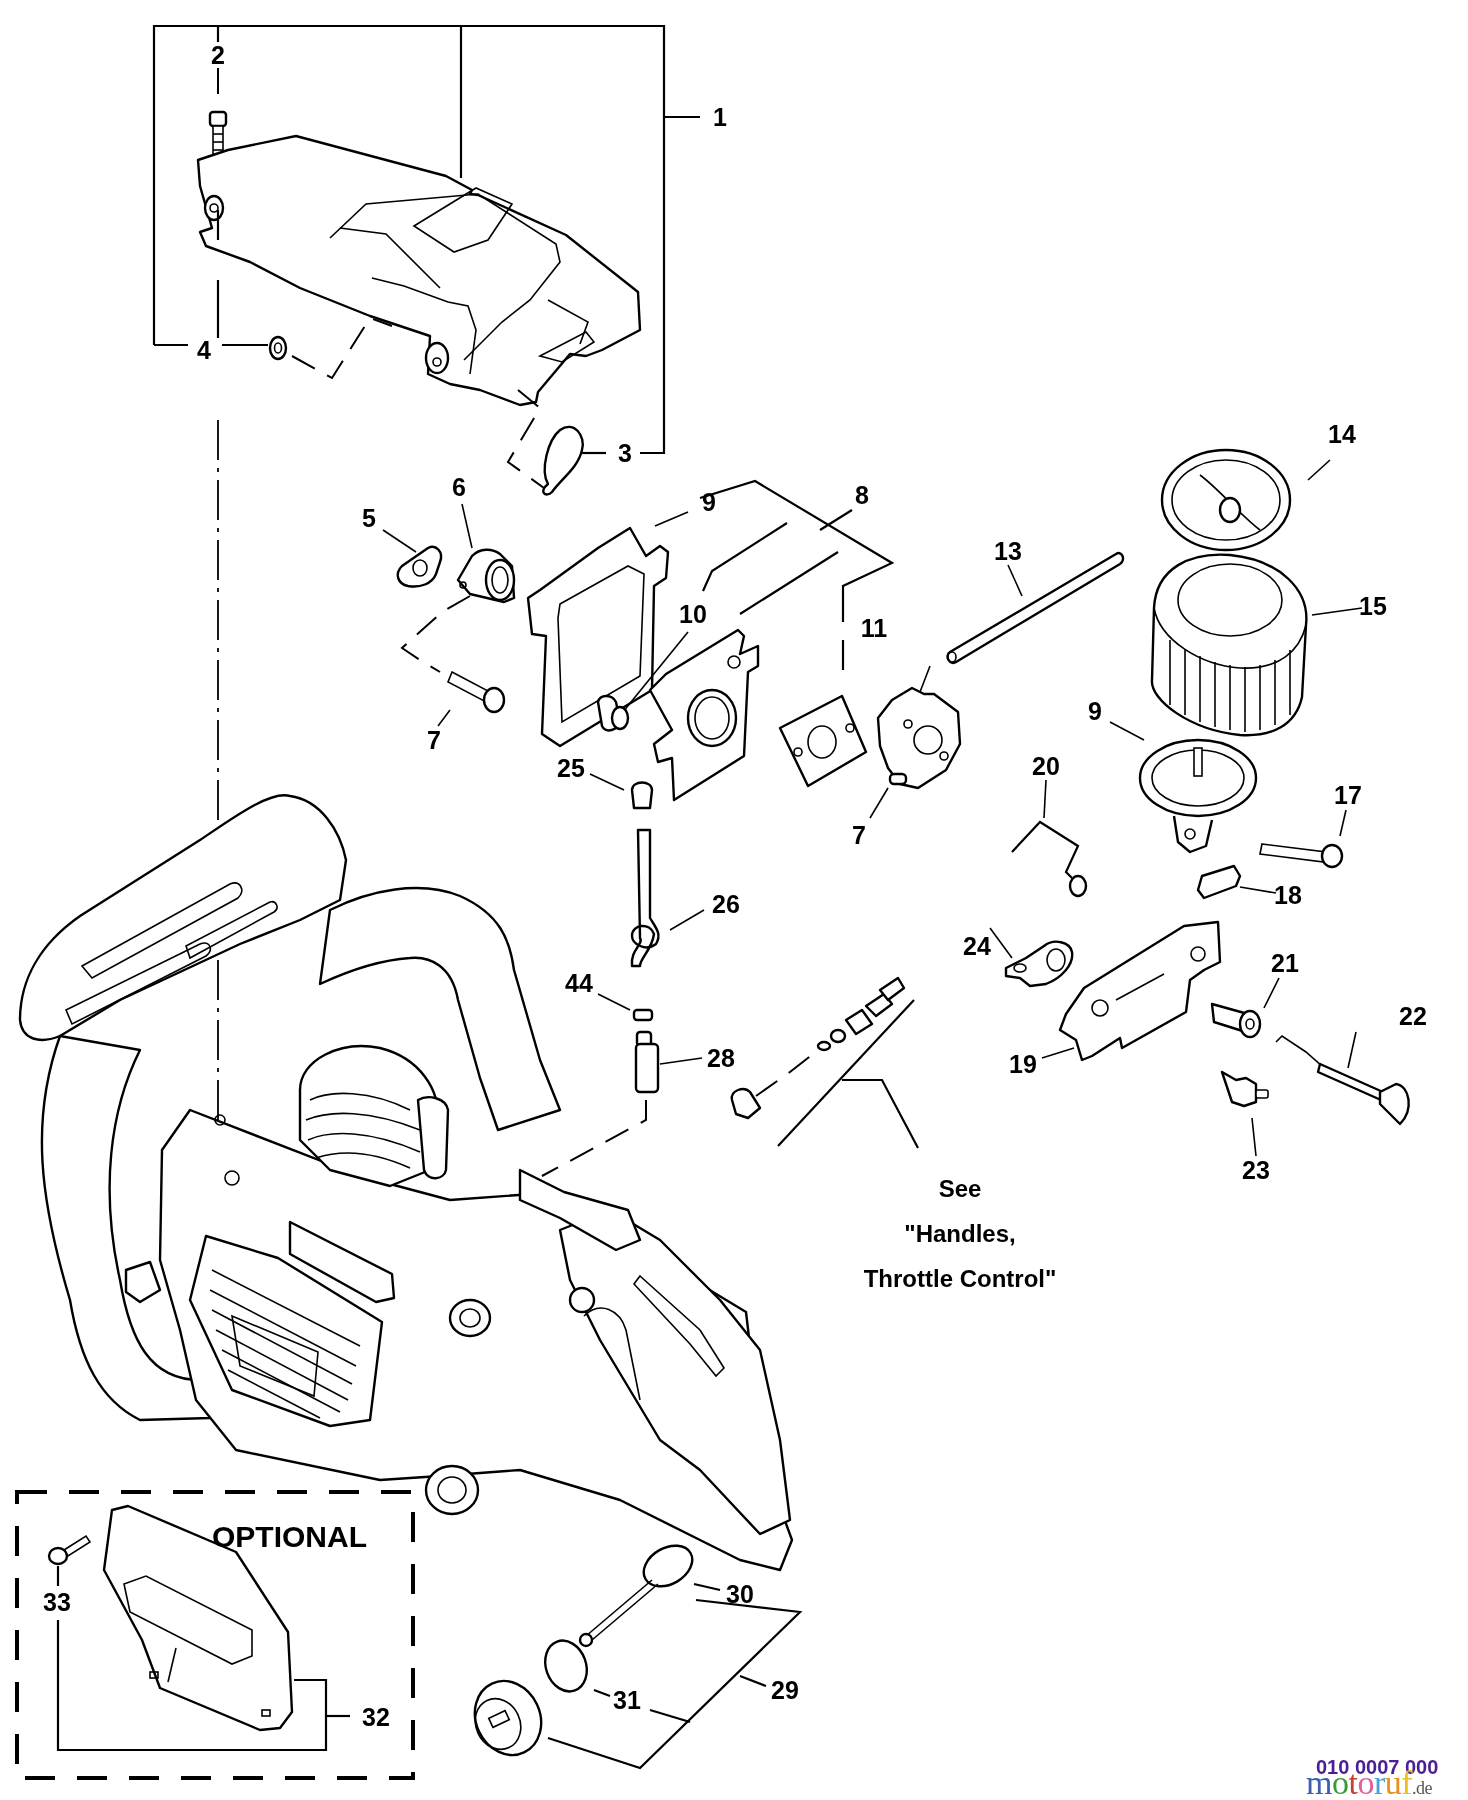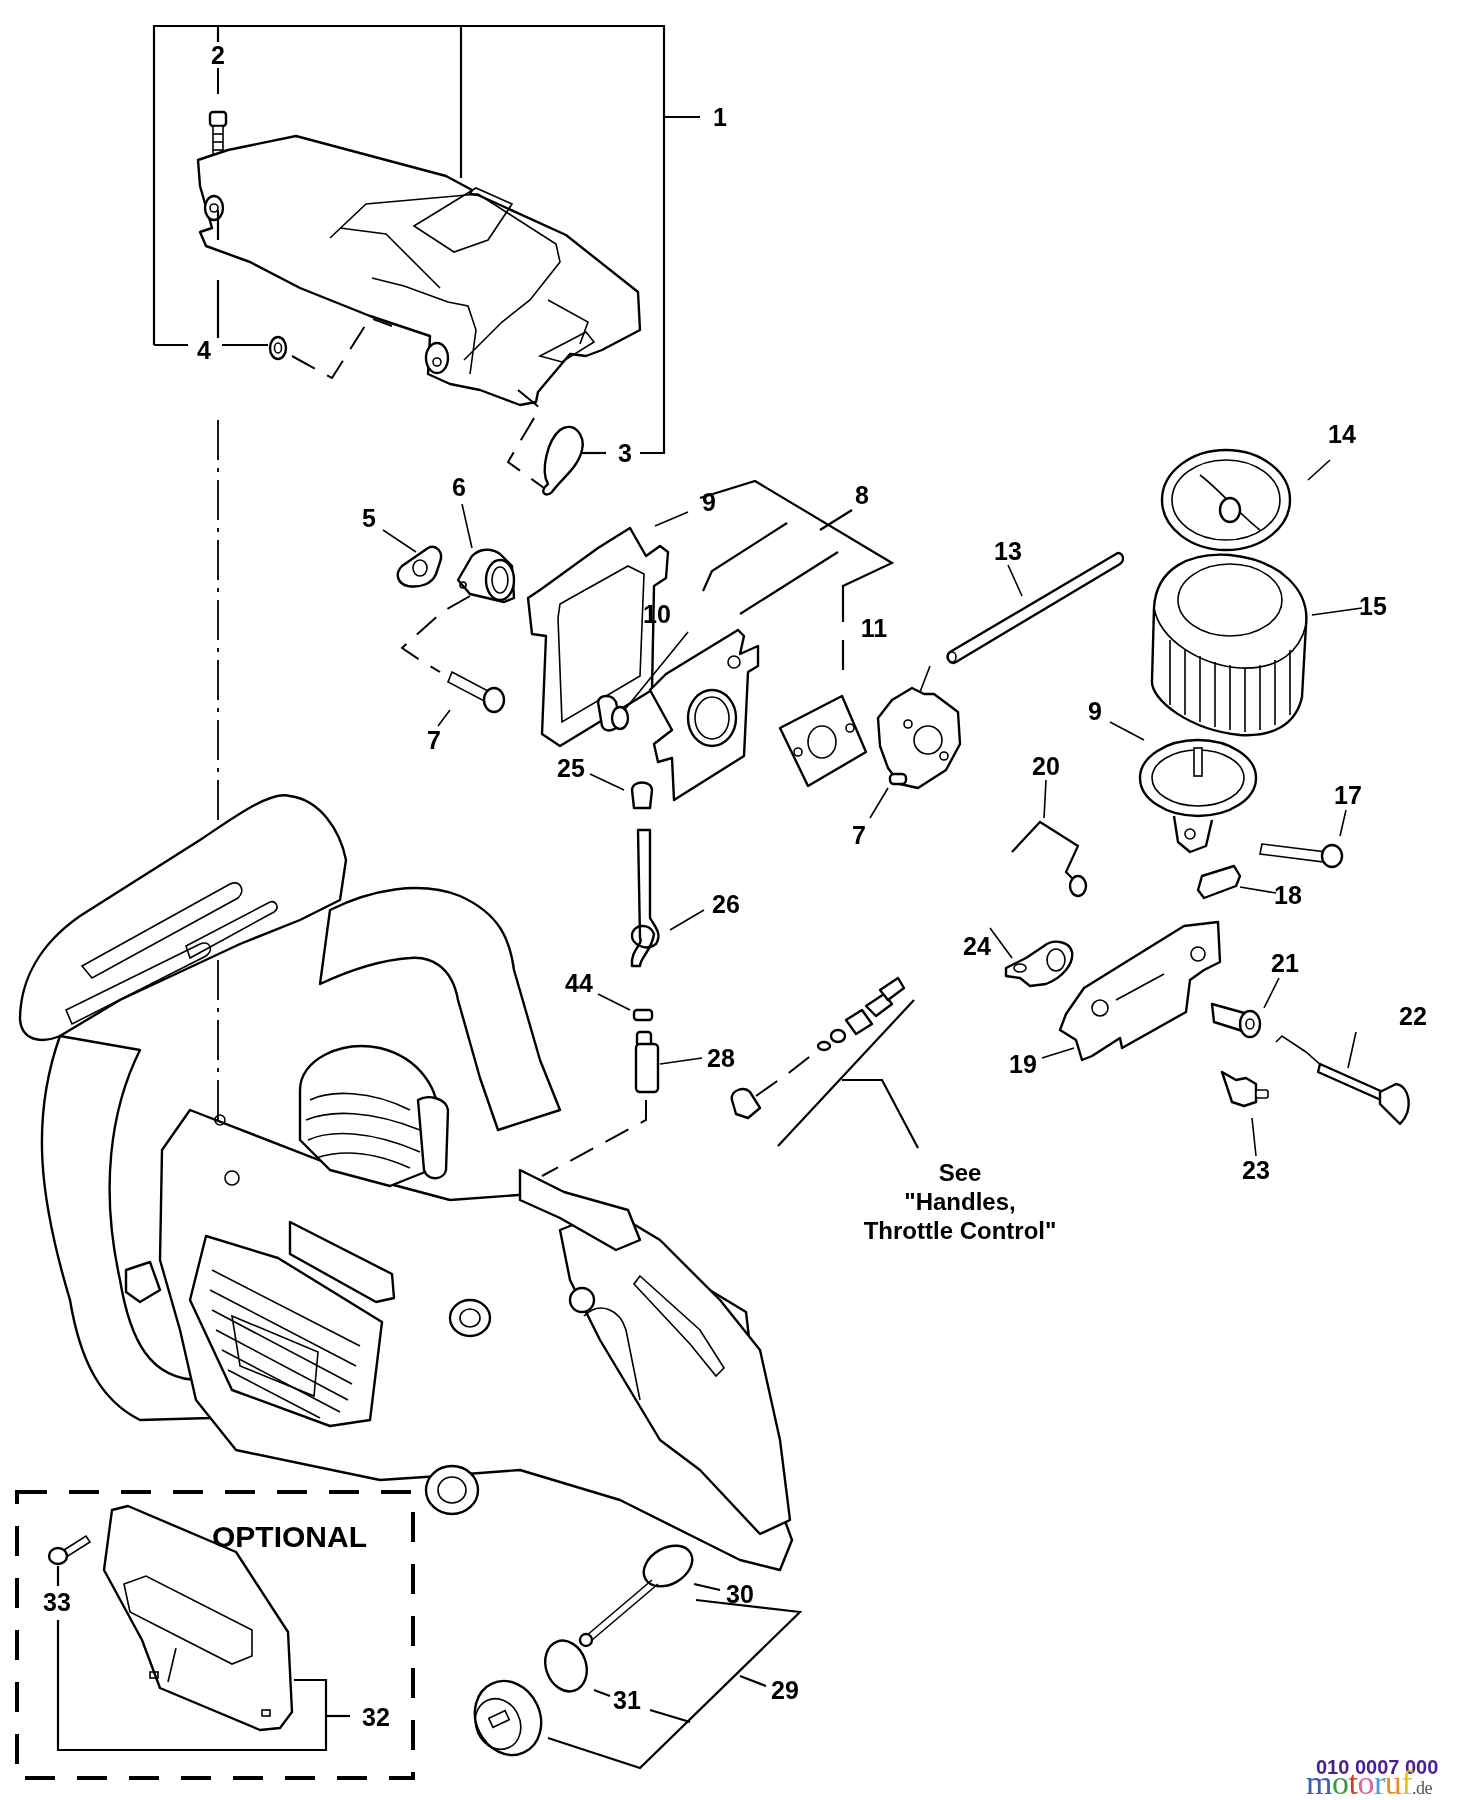--- a/index.html
+++ b/index.html
@@ -8,21 +8,21 @@
   .ln { stroke: #000; stroke-width: 2.2; fill: none; }
   .thin { stroke: #000; stroke-width: 1.6; fill: none; }
   .part { stroke: #000; stroke-width: 2.4; fill: #fff; stroke-linejoin: round; }
   .partg { stroke: #000; stroke-width: 1.6; fill: #fff; }
   .dash { stroke: #000; stroke-width: 2; fill: none; stroke-dasharray: 26 14; }
   .dashbox { stroke: #000; stroke-width: 4; fill: none; stroke-dasharray: 30 22; }
   .dashdot { stroke: #000; stroke-width: 1.8; fill: none; stroke-dasharray: 40 8 4 8; }
   .lbl { position: absolute; font-family: "Liberation Sans", sans-serif; font-weight: bold; font-size: 25px; color: #000; transform: translate(-50%, -50%); white-space: nowrap; line-height: 1; }
   .optional { position: absolute; left: 212px; top: 1520px; font-weight: bold; font-size: 30px; font-family: "Liberation Sans", sans-serif; color: #000; }
   .see-note { position: absolute; left: 830px; top: 1158px; width: 260px; text-align: center; font-weight: bold; font-size: 24px; line-height: 29px; font-family: "Liberation Sans", sans-serif; color: #000; }
-  .see-note div { white-space: nowrap; }
+  .see-note div { white-space: nowrap; margin-top: 16px; }
   .drawing-no { position: absolute; left: 1316px; top: 1756px; font-weight: bold; font-size: 20px; font-family: "Liberation Sans", sans-serif; color: #4c1d95; }
   .watermark { position: absolute; left: 1306px; top: 1766px; font-family: "Liberation Serif", serif; font-size: 34px; line-height: 34px; letter-spacing: -0.5px; }
   .watermark span { display: inline-block; }
   .watermark .tld { font-size: 18px; color: #555; }
 </style>
 </head>
 <body>
 
 <svg class="diagram" viewBox="0 0 1468 1800">
 
@@ -356,21 +356,21 @@
 
 <div class="lbl" style="left:720px;top:117px">1</div>
 <div class="lbl" style="left:218px;top:55px">2</div>
 <div class="lbl" style="left:625px;top:453px">3</div>
 <div class="lbl" style="left:204px;top:350px">4</div>
 <div class="lbl" style="left:369px;top:518px">5</div>
 <div class="lbl" style="left:459px;top:487px">6</div>
 <div class="lbl" style="left:434px;top:740px">7</div>
 <div class="lbl" style="left:862px;top:495px">8</div>
 <div class="lbl" style="left:709px;top:502px">9</div>
-<div class="lbl" style="left:657px;top:614px">10</div>
+<div class="lbl" style="left:693px;top:614px">10</div>
 <div class="lbl" style="left:874px;top:628px">11</div>
 <div class="lbl" style="left:859px;top:835px">7</div>
 <div class="lbl" style="left:1008px;top:551px">13</div>
 <div class="lbl" style="left:1342px;top:434px">14</div>
 <div class="lbl" style="left:1373px;top:606px">15</div>
 <div class="lbl" style="left:1095px;top:711px">9</div>
 <div class="lbl" style="left:1348px;top:795px">17</div>
 <div class="lbl" style="left:1288px;top:895px">18</div>
 <div class="lbl" style="left:1023px;top:1064px">19</div>
 <div class="lbl" style="left:1046px;top:766px">20</div>

